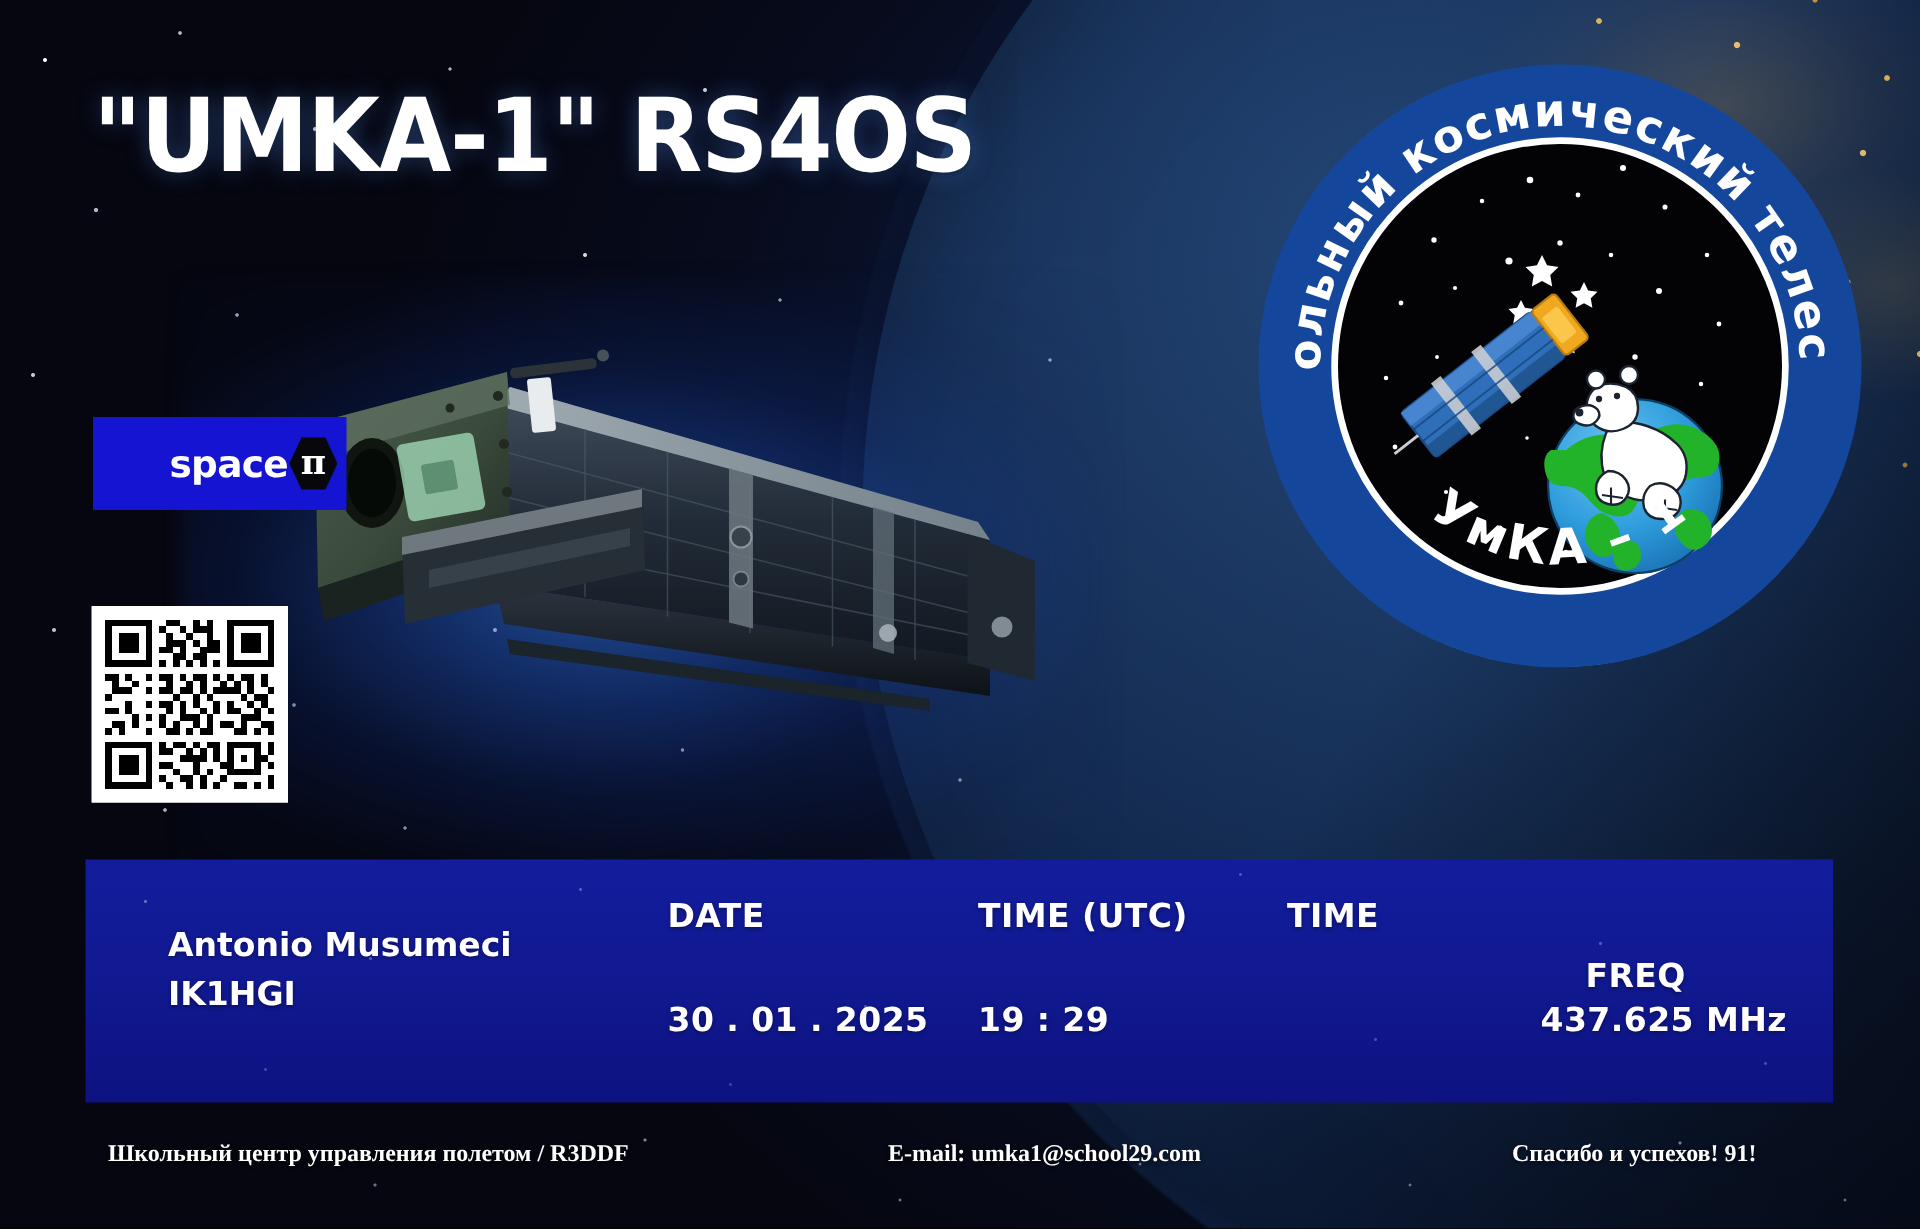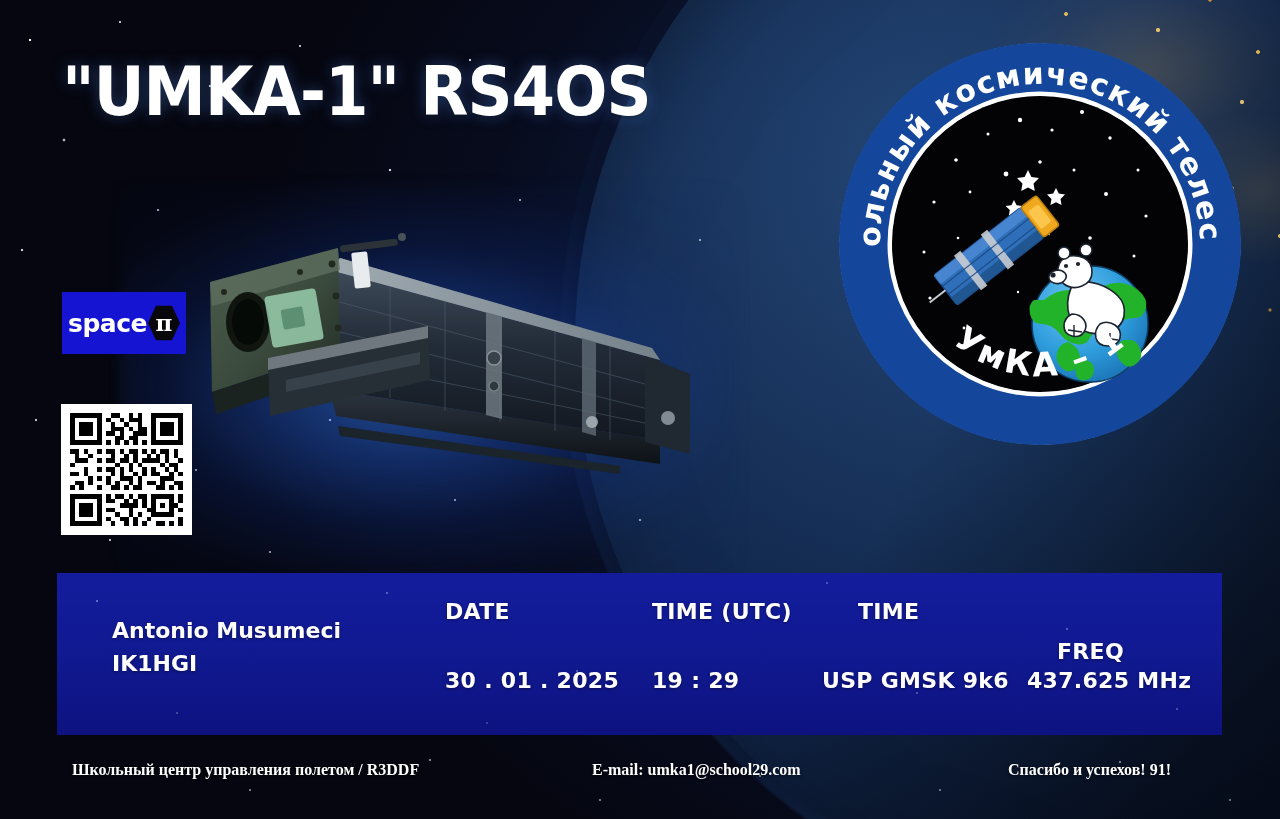--- a/index.html
+++ b/index.html
@@ -156,24 +156,24 @@
     line-height:1;
     transform:scaleX(0.92);
     transform-origin:left center;
     white-space:nowrap;
     text-shadow:0 0 16px rgba(90,150,255,0.35), 0 2px 4px rgba(0,0,0,0.45);
   }
 
   
   .space-pi{
     position:absolute;
-    left:62px; top:292px;
+    left:62px; top:278px;
     width:124px; height:62px;
     background:#1414d2;
-    display:flex; align-items:center; justify-content:center;
+    display:flex; align-items:center; justify-content:center;padding-left:45px;
   }
   .space-pi .sp-word{
     color:#fff;
     font-family:"DejaVu Sans", sans-serif;
     font-weight:700;
     font-size:25px;
     letter-spacing:-0.5px;
     line-height:1;
     margin-right:1px;
   }
@@ -716,21 +716,20 @@
         <div class="val">30 . 01 . 2025</div>
       </div>
 
       <div class="cell time">
         <div class="hdr">TIME (UTC)</div>
         <div class="val">19 : 29</div>
       </div>
 
       <div class="cell mode">
         <div class="hdr">TIME</div>
-        <div class="val">USP GMSK 9k6</div>
       </div>
 
       <div class="cell freq">
         <div class="hdr">FREQ</div>
         <div class="val">437.625 MHz</div>
       </div>
 
     </div>
   </div>
 

